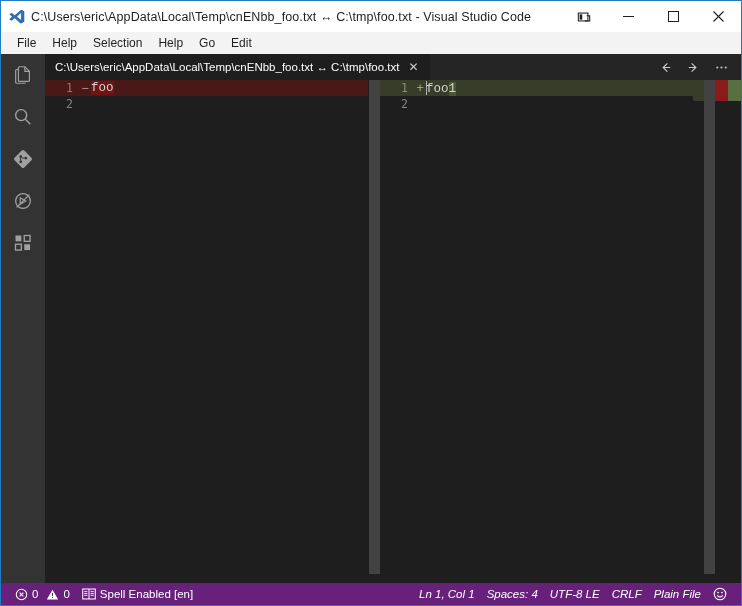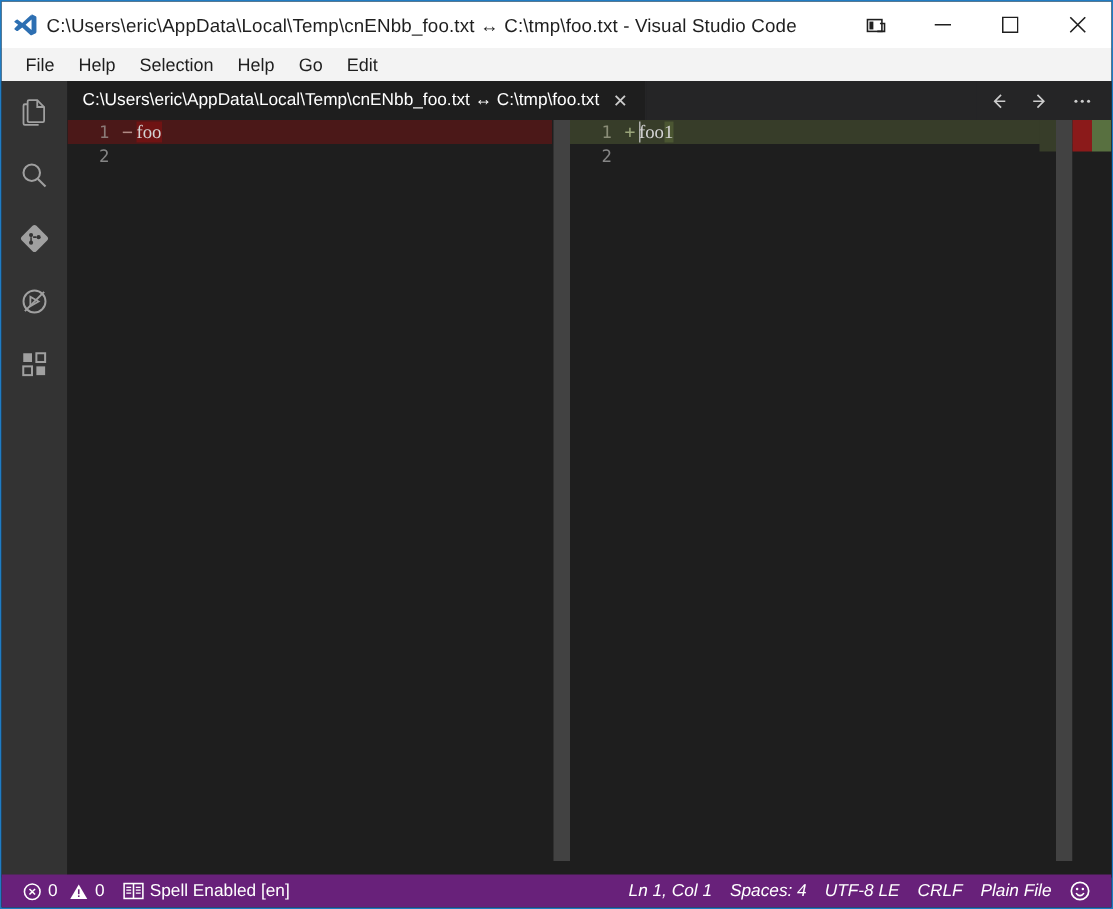--- a/index.html
+++ b/index.html
@@ -214,21 +214,21 @@
     flex: none;
     text-align: center;
     font-family: "DejaVu Sans Mono", monospace;
     font-size: 12px;
   }
   .sign.minus { color: #b08a85; }
   .sign.plus  { color: #9aa57a; }
 
   .code {
     color: #d4d4d4;
-    font-family: Liberation Serif, serif;
+    font-family: Liberation Mono, monospace;
     font-size: 12.5px;
     letter-spacing: 0px;
   }
   .code .seg-del { background: #6f1313; }
   .code .seg-add { background: #4b5632; }
 
   .cursor {
     display: inline-block;
     width: 1px;
     height: 14px;

